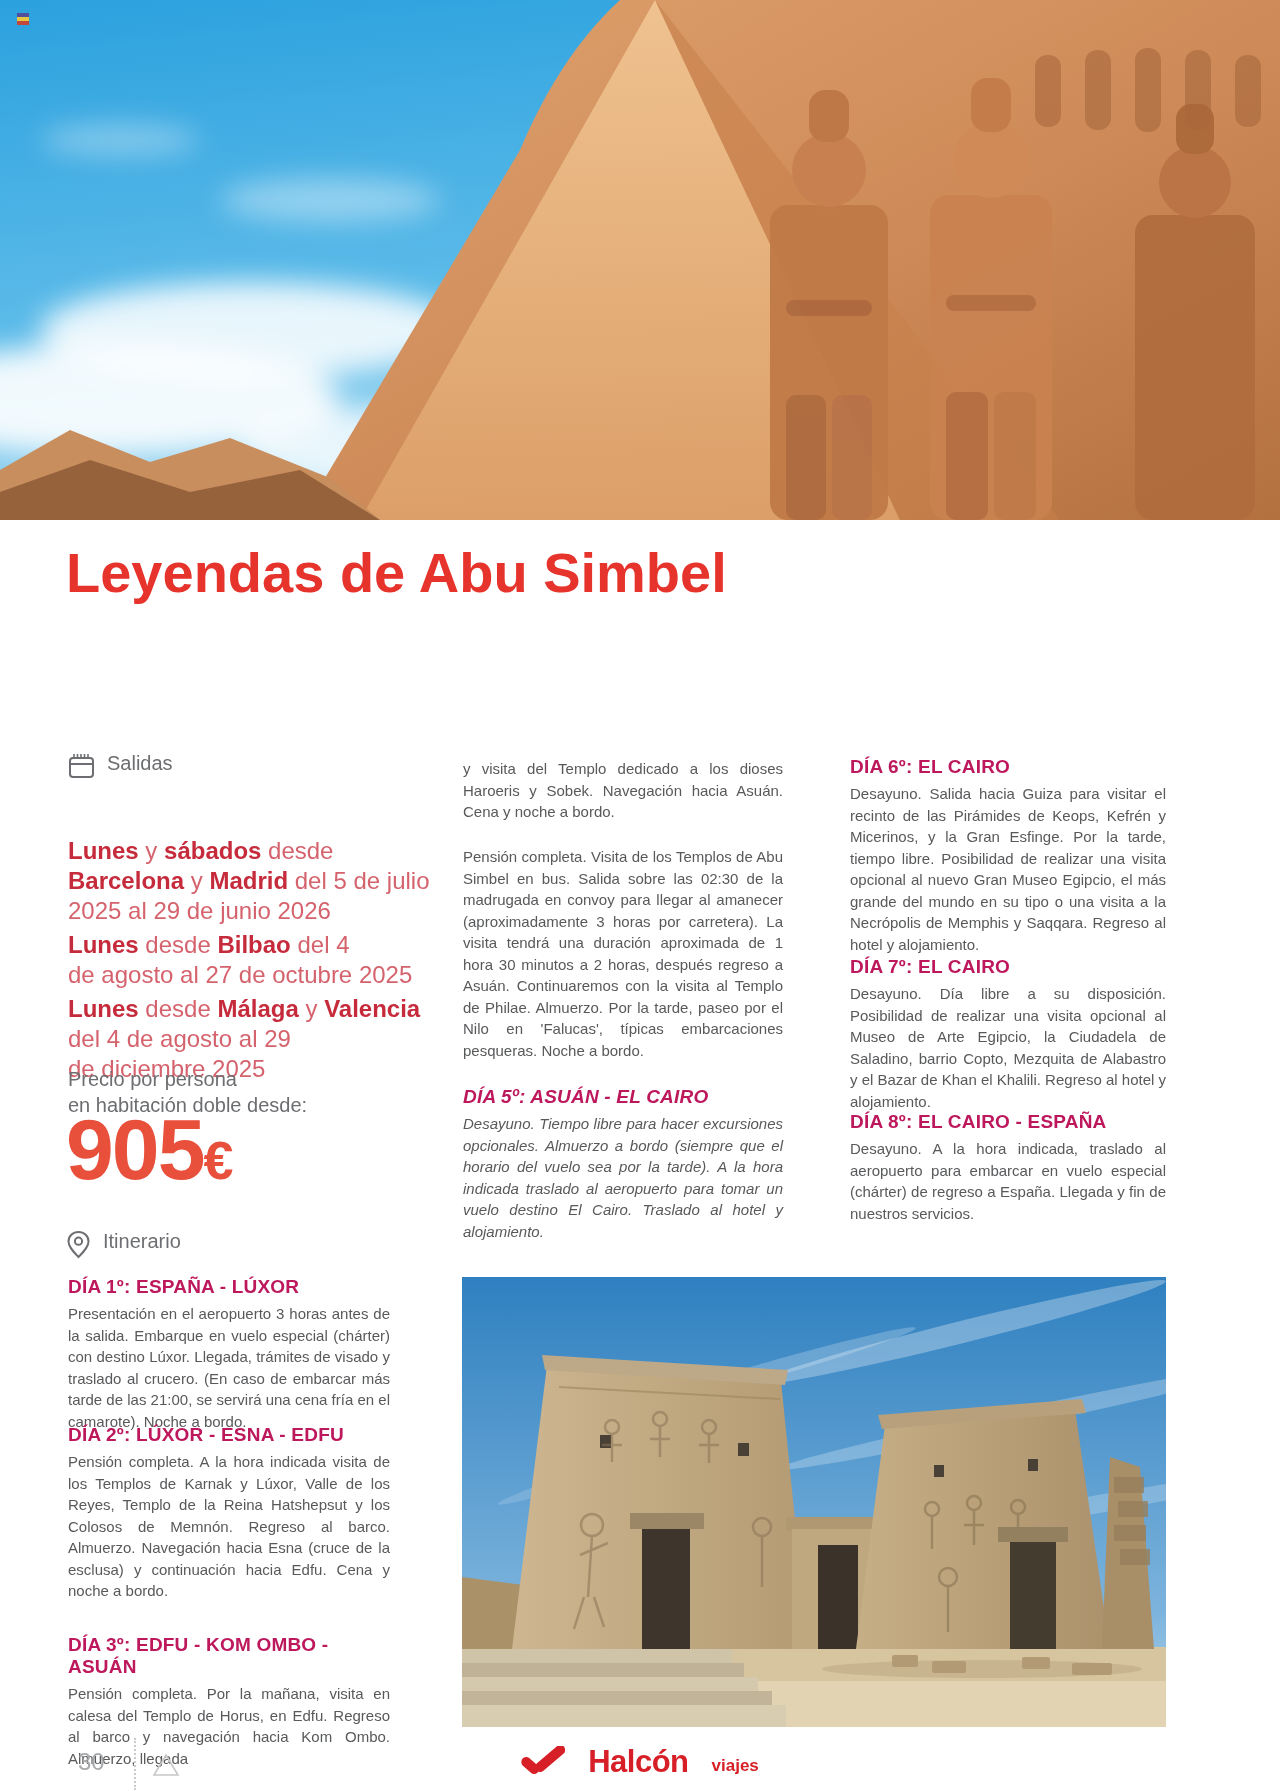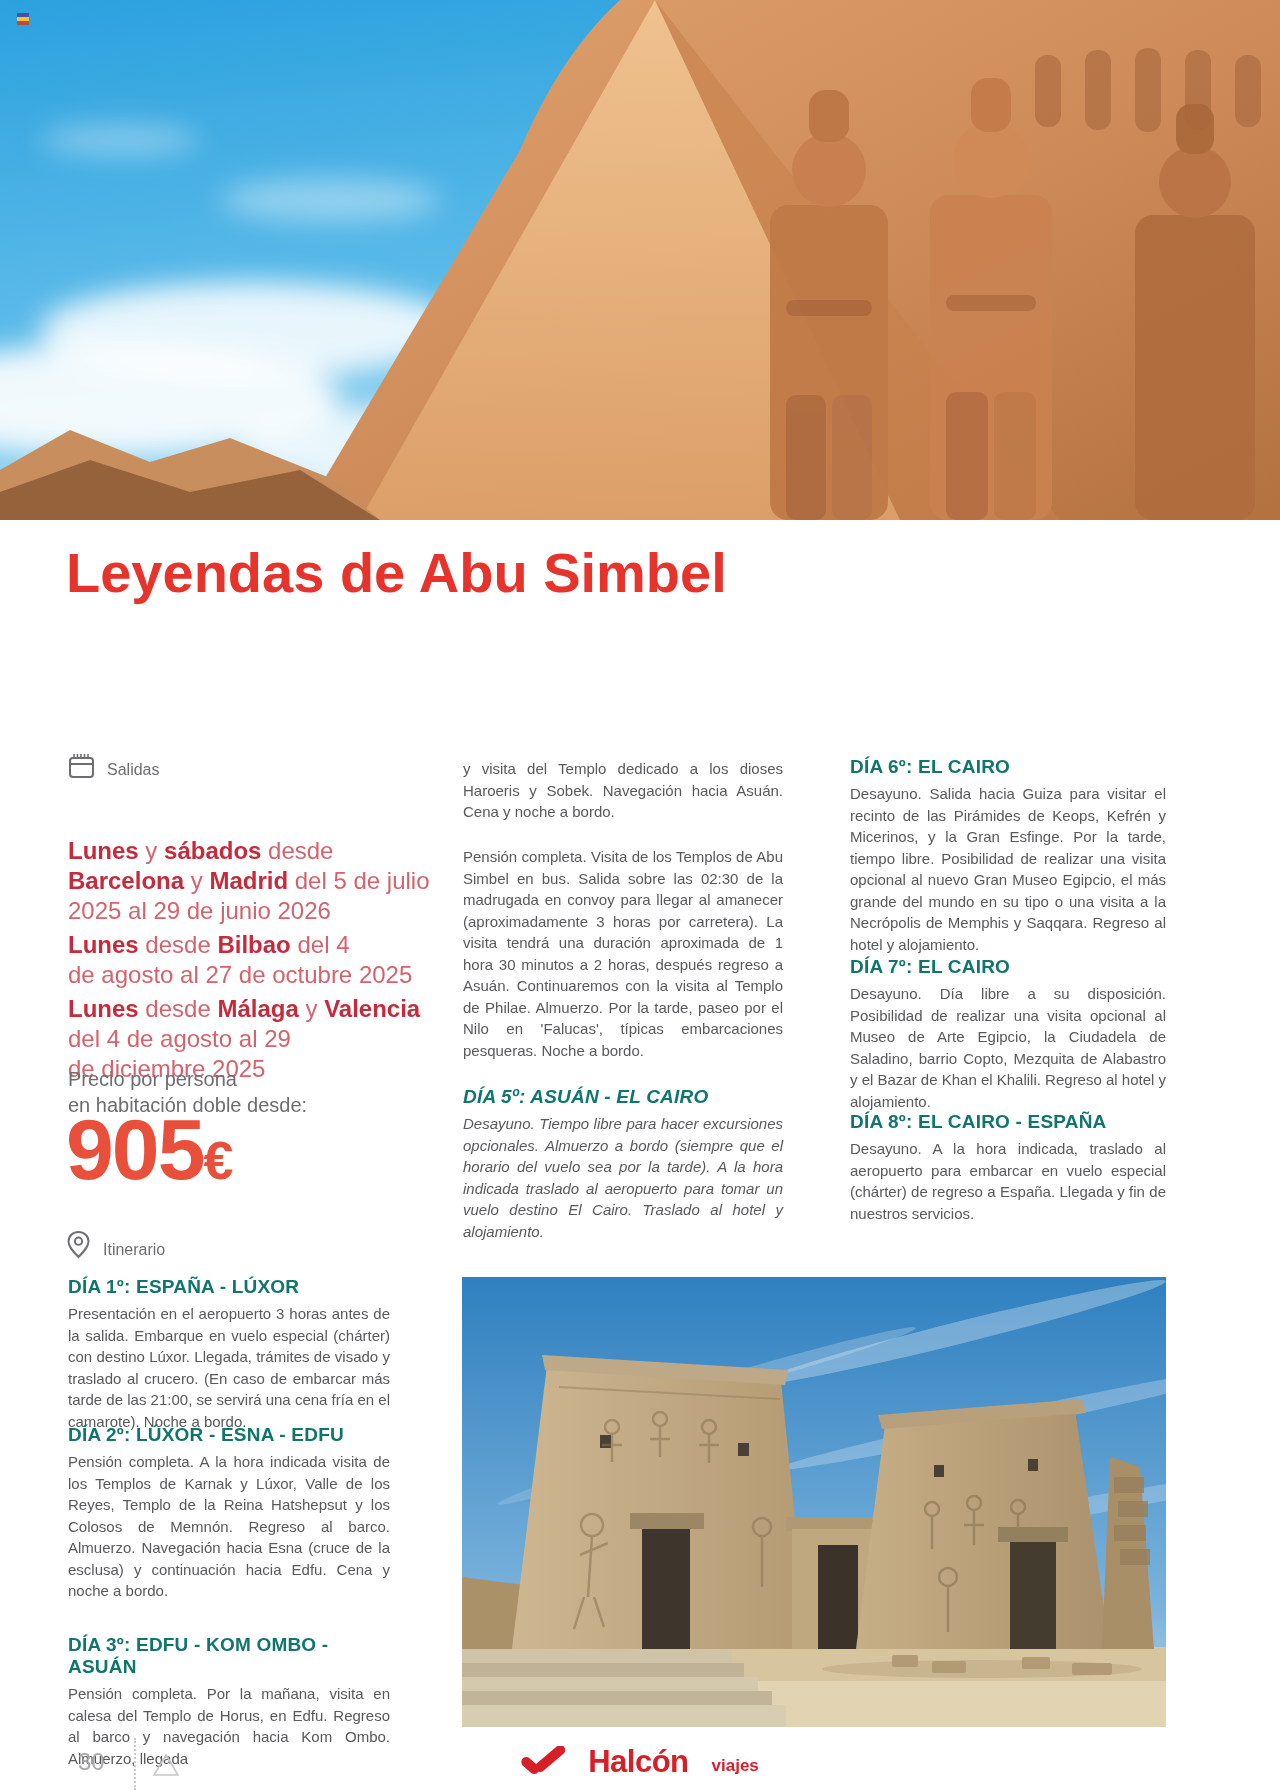--- a/index.html
+++ b/index.html
@@ -15,22 +15,22 @@
   .flag-artifact { position:absolute; left:17px; top:13px; width:12px; height:12px; }
   .flag-artifact div { height:4px; }
 
   
   .page-title {
     position:absolute; left:66px; top:518px; width:900px;
     font-size:56px; font-weight:bold; color:#e6332b; letter-spacing:0px;margin-top:22px;
   }
 
   
-  .gray-heading { position:absolute; display:flex; align-items:flex-end; gap:12px;
-    color:#6d6e71; font-size:16px; }
+  .gray-heading { position:absolute; display:flex; align-items:flex-start; gap:12px;
+    color:#6d6e71; font-size:20px; }
   .gray-heading svg { flex:0 0 auto; }
 
   
   .departures { position:absolute; left:68px; top:796px; width:430px;
     font-size:24px; color:#d5636d;margin-top:40px; }
   .departures .dep { margin:0 0 4px 0; }
   .departures .line { line-height:30px; white-space:nowrap; }
   .seg-bold { font-weight:bold; color:#c62b3c; }
 
   
@@ -38,21 +38,21 @@
     font-size:20px; line-height:26px; color:#6d6e71; }
   .price { position:absolute; left:66px; top:1100px; color:#e8503c; font-weight:bold;text-align:center; }
   .price .amount { font-size:86px; letter-spacing:-2px; }
   .price .currency { font-size:54px; }
 
   
   .day-block { position:absolute; }
   .col1 { left:68px;  width:322px; }
   .col2 { left:463px; width:320px; }
   .col3 { left:850px; width:316px; }
-  .day-title { font-size:19px; color:#0f766e; margin:0 0 5px 0; letter-spacing:.2px; }
+  .day-title { font-size:19px; color:#be185d; margin:0 0 5px 0; letter-spacing:.2px; }
   .day-body  { font-size:15px; line-height:21.5px; text-align:justify; margin:0; color:#58595b; }
 
   
   .photo { position:absolute; left:462px; top:1277px; width:704px; height:450px; overflow:hidden; }
 
   
   .page-number { position:absolute; left:78px; top:1748px; font-size:24px; color:#a7a9ab; }
   .footer-divider { position:absolute; left:134px; top:1738px; height:52px; width:0;
     border-left:2px dotted #c9cacb; }
   .footer-triangle { position:absolute; left:152px; top:1752px; }

